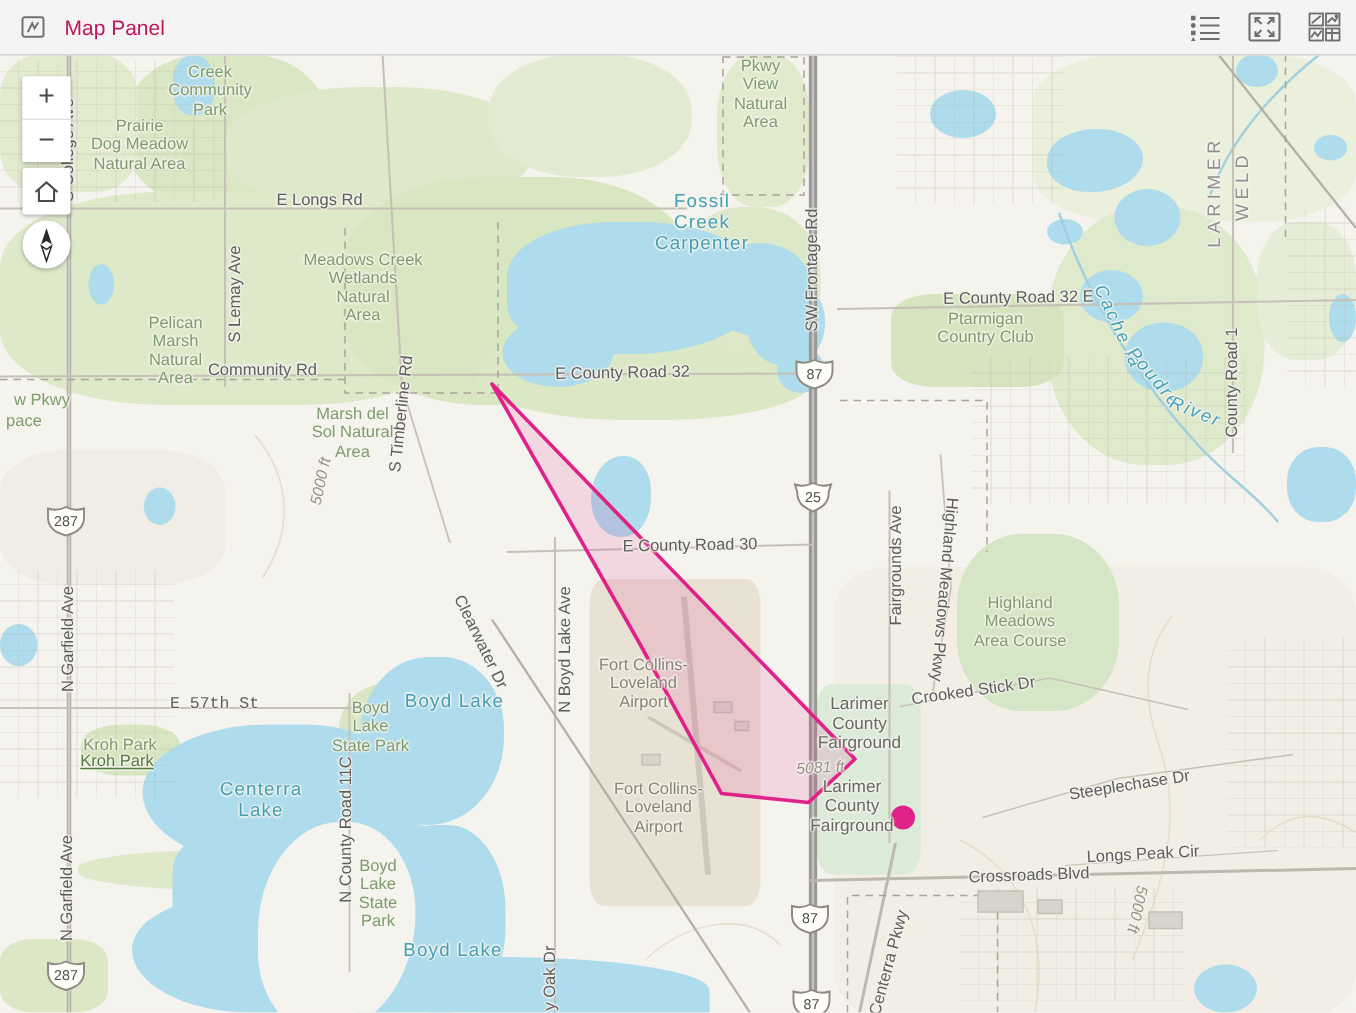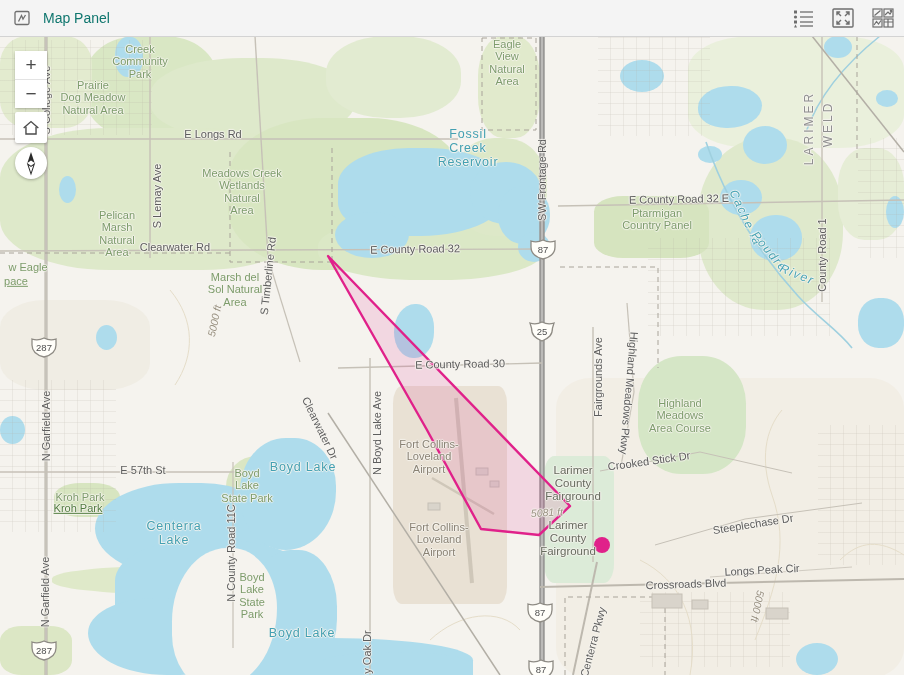--- a/index.html
+++ b/index.html
@@ -2,21 +2,21 @@
 <html><head>
 <meta charset="utf-8">
 <style>
   html,body{margin:0;padding:0;}
   .app{position:relative;width:904px;height:675px;overflow:hidden;background:#f5f3ee;
        font-family:"Liberation Sans",sans-serif;-webkit-font-smoothing:antialiased;}
   
   .header{position:absolute;left:0;top:0;width:904px;height:36px;background:#f4f4f4;
           border-bottom:1px solid #d3d3d3;z-index:50;display:flex;align-items:center;}
   .hdr-icon{width:17px;height:17px;margin-left:14px;color:#6f6f6f;}
-  .hdr-title{margin-left:12px;font-size:14px;color:#0f766e;}
+  .hdr-title{margin-left:12px;font-size:14px;color:#be185d;}
   .hdr-right{position:absolute;right:8px;top:0;height:36px;display:flex;align-items:center;gap:14px;}
   .hdr-btn{width:26px;height:26px;display:flex;align-items:center;justify-content:center;
            background:transparent;border:none;padding:0;color:#666;cursor:pointer;}
   
   .stage{position:absolute;left:0;top:0;width:904px;height:675px;background:#f5f3ee;}
   .blob,.grid-patch,.land{position:absolute;}
   .water{position:absolute;background:#aedcec;}
   .land{background:#f5f3ee;}
   .grid-patch{background:
      repeating-linear-gradient(0deg,transparent 0 10px,rgba(178,172,160,.30) 10px 11px),
@@ -166,47 +166,47 @@
         <polygon points="328,256 427,430 481,529 539,535 570,506" fill="rgba(224,33,138,0.13)" stroke="#e0218a" stroke-width="2.4" stroke-linejoin="round"></polygon>
         <circle cx="602" cy="545" r="8" fill="#e0218a"></circle>
       </svg>
       <span class="lbl g" style="left: 140px; top: 61px; transform: translate(-50%, -50%) rotate(0deg);">Creek
 Community
 Park</span>
       <span class="lbl g" style="left: 93px; top: 97px; transform: translate(-50%, -50%) rotate(0deg);">Prairie
 Dog Meadow
 Natural Area</span>
       <span class="lbl r" style="left: 213px; top: 134px; transform: translate(-50%, -50%) rotate(0deg);">E Longs Rd</span>
-      <span class="lbl g" style="left: 507px; top: 63px; transform: translate(-50%, -50%) rotate(0deg);">Eagle
+      <span class="lbl g" style="left: 507px; top: 63px; transform: translate(-50%, -50%) rotate(0deg);">Pkwy
 View
 Natural
 Area</span>
       <span class="lbl w" style="left: 468px; top: 148px; transform: translate(-50%, -50%) rotate(0deg);">Fossil
 Creek
-Reservoir</span>
+Carpenter</span>
       <span class="lbl g" style="left: 242px; top: 192px; transform: translate(-50%, -50%) rotate(0deg);">Meadows Creek
 Wetlands
 Natural
 Area</span>
       <span class="lbl g" style="left: 117px; top: 234px; transform: translate(-50%, -50%) rotate(0deg);">Pelican
 Marsh
 Natural
 Area</span>
       <span class="lbl r" style="left: 157px; top: 196px; transform: translate(-50%, -50%) rotate(-90deg);">S Lemay Ave</span>
-      <span class="lbl r" style="left: 175px; top: 247px; transform: translate(-50%, -50%) rotate(0deg);">Clearwater Rd</span>
+      <span class="lbl r" style="left: 175px; top: 247px; transform: translate(-50%, -50%) rotate(0deg);">Community Rd</span>
       <span class="lbl r" style="left: 268px; top: 276px; transform: translate(-50%, -50%) rotate(-84deg);">S Timberline Rd</span>
       <span class="lbl g" style="left: 235px; top: 289px; transform: translate(-50%, -50%) rotate(0deg);">Marsh del
 Sol Natural
 Area</span>
       <span class="lbl e" style="left: 215px; top: 321px; transform: translate(-50%, -50%) rotate(-78deg);">5000 ft</span>
       <span class="lbl r" style="left: 415px; top: 249px; transform: translate(-50%, -50%) rotate(-1deg);">E County Road 32</span>
       <span class="lbl r" style="left: 542px; top: 180px; transform: translate(-50%, -50%) rotate(-90deg);">SW Frontage Rd</span>
       <span class="lbl r" style="left: 679px; top: 199px; transform: translate(-50%, -50%) rotate(-1deg);">E County Road 32 E</span>
       <span class="lbl g" style="left: 657px; top: 219px; transform: translate(-50%, -50%) rotate(0deg);">Ptarmigan
-Country Panel</span>
+Country Club</span>
       <span class="lbl wr" style="left: 745px; top: 218px; transform: translate(-50%, -50%) rotate(65deg);">Cache la</span>
       <span class="lbl wr" style="left: 769px; top: 252px; transform: translate(-50%, -50%) rotate(50deg);">Poudre</span>
       <span class="lbl wr" style="left: 797px; top: 275px; transform: translate(-50%, -50%) rotate(22deg);">River</span>
       <span class="lbl cty" style="left: 810px; top: 128px; transform: translate(-50%, -50%) rotate(-90deg);">LARIMER</span>
       <span class="lbl cty" style="left: 829px; top: 124px; transform: translate(-50%, -50%) rotate(-90deg);">WELD</span>
       <span class="lbl r" style="left: 822px; top: 255px; transform: translate(-50%, -50%) rotate(-90deg);">County Road 1</span>
       <span class="lbl r" style="left: 460px; top: 364px; transform: translate(-50%, -50%) rotate(-1deg);">E County Road 30</span>
       <span class="lbl r" style="left: 377px; top: 433px; transform: translate(-50%, -50%) rotate(-90deg);">N Boyd Lake Ave</span>
       <span class="lbl r" style="left: 320px; top: 428px; transform: translate(-50%, -50%) rotate(64deg);">Clearwater Dr</span>
       <span class="lbl w" style="left: 303px; top: 467px; transform: translate(-50%, -50%) rotate(0deg);">Boyd Lake</span>
@@ -229,36 +229,36 @@
 Meadows
 Area Course</span>
       <span class="lbl r" style="left: 649px; top: 461px; transform: translate(-50%, -50%) rotate(-8deg);">Crooked Stick Dr</span>
       <span class="lbl r" style="left: 753px; top: 524px; transform: translate(-50%, -50%) rotate(-9deg);">Steeplechase Dr</span>
       <span class="lbl r" style="left: 762px; top: 570px; transform: translate(-50%, -50%) rotate(-3deg);">Longs Peak Cir</span>
       <span class="lbl r" style="left: 686px; top: 584px; transform: translate(-50%, -50%) rotate(-2deg);">Crossroads Blvd</span>
       <span class="lbl e" style="left: 757px; top: 606px; transform: translate(-50%, -50%) rotate(102deg);">5000 ft</span>
       <span class="lbl r" style="left: 593px; top: 642px; transform: translate(-50%, -50%) rotate(-75deg);">Centerra Pkwy</span>
       <span class="lbl r" style="left: 46px; top: 426px; transform: translate(-50%, -50%) rotate(-90deg);">N Garfield Ave</span>
       <span class="lbl r" style="left: 45px; top: 592px; transform: translate(-50%, -50%) rotate(-90deg);">N Garfield Ave</span>
-      <span class="lbl r" style="left: 143px; top: 470px; transform: translate(-50%, -50%) rotate(0deg);">E 57th St</span>
+      <span class="lbl r" style="left: 143px; top: 470px; transform: translate(-50%, -50%) rotate(0deg); font-family: Liberation Mono, monospace;">E 57th St</span>
       <span class="lbl g" style="left: 80px; top: 497px; transform: translate(-50%, -50%) rotate(0deg);">Kroh Park</span>
       <span class="lbl gd" style="left: 78px; top: 508px; transform: translate(-50%, -50%) rotate(0deg);">Kroh Park</span>
       <span class="lbl w" style="left: 174px; top: 533px; transform: translate(-50%, -50%) rotate(0deg);">Centerra
 Lake</span>
       <span class="lbl g" style="left: 247px; top: 485px; transform: translate(-50%, -50%) rotate(0deg);">Boyd
 Lake
 State Park</span>
       <span class="lbl g" style="left: 252px; top: 596px; transform: translate(-50%, -50%) rotate(0deg);">Boyd
 Lake
 State
 Park</span>
       <span class="lbl w" style="left: 302px; top: 633px; transform: translate(-50%, -50%) rotate(0deg);">Boyd Lake</span>
       <span class="lbl r" style="left: 231px; top: 553px; transform: translate(-50%, -50%) rotate(-90deg);">N County Road 11C</span>
-      <span class="lbl g" style="left: 28px; top: 267px; transform: translate(-50%, -50%) rotate(0deg);">w Eagle</span>
-      <span class="lbl g" style="left: 16px; top: 281px; transform: translate(-50%, -50%) rotate(0deg); text-decoration: underline;">pace</span>
+      <span class="lbl g" style="left: 28px; top: 267px; transform: translate(-50%, -50%) rotate(0deg);">w Pkwy</span>
+      <span class="lbl g" style="left: 16px; top: 281px; transform: translate(-50%, -50%) rotate(0deg);">pace</span>
       <span class="lbl r" style="left: 367px; top: 652px; transform: translate(-50%, -50%) rotate(-90deg);">y Oak Dr</span>
       <span class="lbl r" style="left: 46px; top: 100px; transform: translate(-50%, -50%) rotate(-90deg);">S College Ave</span>
       <span class="shield" style="left: 529px; top: 238px;"><svg width="28" height="23" viewBox="0 0 28 23">
     <path d="M14 2 C10 4 5 4 2 3 L2 9 C2 15 6 19 14 21 C22 19 26 15 26 9 L26 3 C23 4 18 4 14 2 Z" fill="#fffef9" stroke="#8e8b84" stroke-width="1.3"></path>
     <text x="14" y="14.5" font-size="9.5" text-anchor="middle" fill="#4f4f4f" font-family="Liberation Sans, sans-serif">87</text>
         </svg></span>
       <span class="shield" style="left: 528px; top: 320px;"><svg width="28" height="23" viewBox="0 0 28 23">
     <path d="M14 2 C10 4 5 4 2 3 L3.5 8 C3.5 15 7 18 14 21 C21 18 24.5 15 24.5 8 L26 3 C23 4 18 4 14 2 Z" fill="#fffef9" stroke="#8e8b84" stroke-width="1.3"></path>
     <text x="14" y="14.5" font-size="9.5" text-anchor="middle" fill="#4f4f4f" font-family="Liberation Sans, sans-serif">25</text>
         </svg></span>

